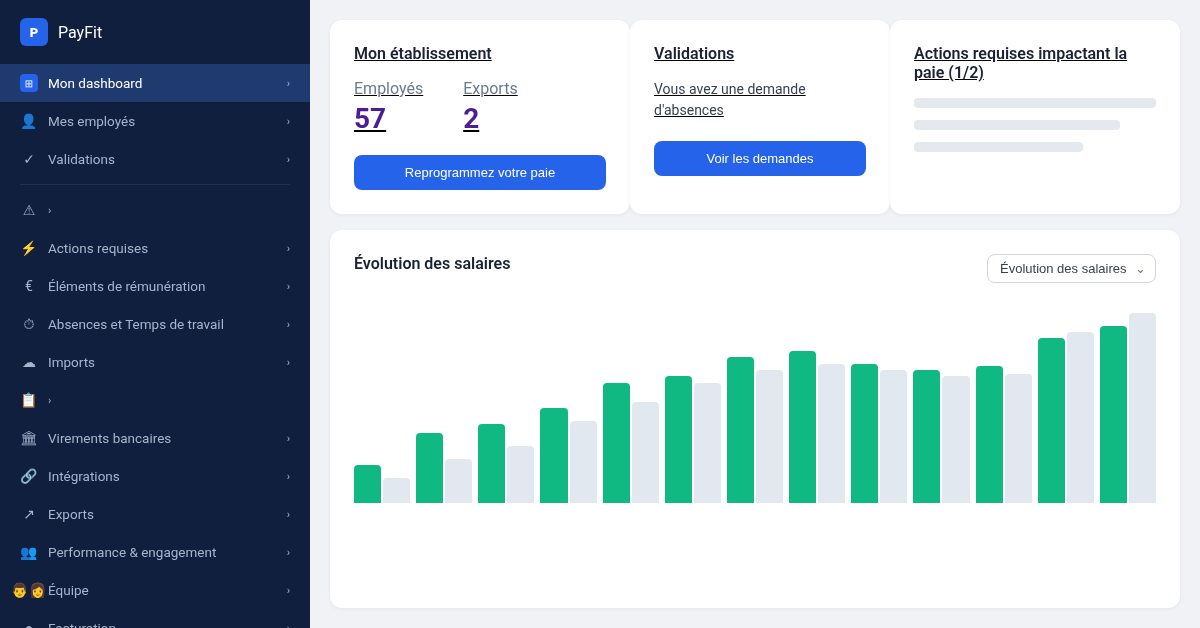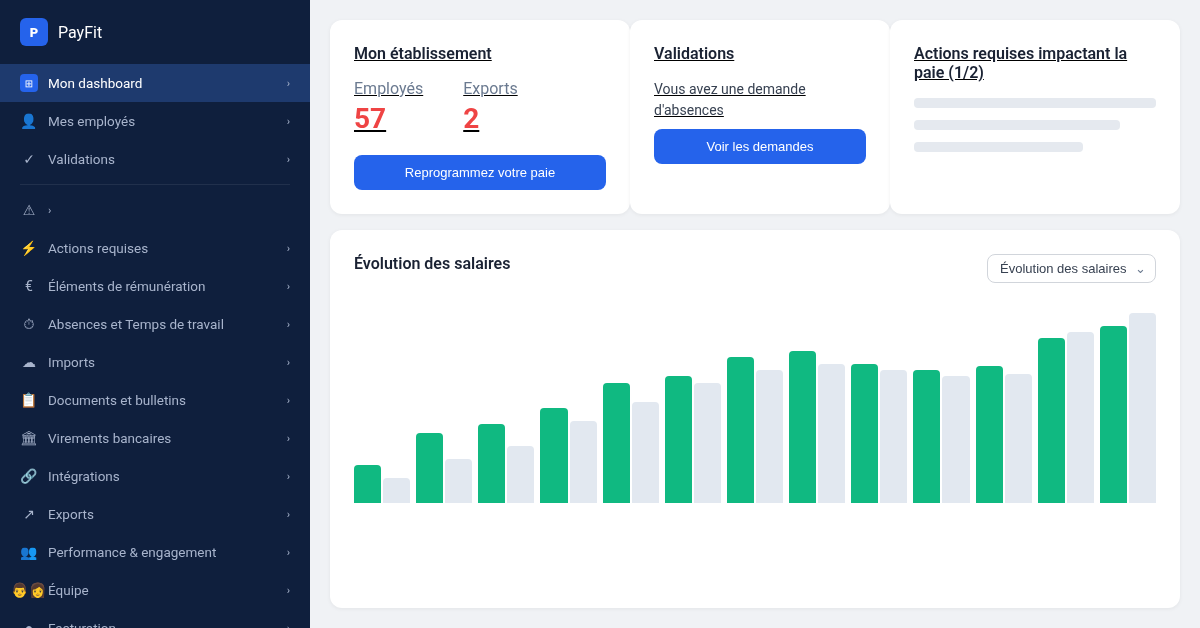--- a/index.html
+++ b/index.html
@@ -132,39 +132,39 @@
       margin-bottom: 20px;
     }
     .stat-label {
       font-size: 16px;
       color: #6b7a90;
       margin-bottom: 4px;
     }
     .stat-value {
       font-size: 28px;
       font-weight: 700;
-      color: #ef4444;
+      color: #4c1d95;
     }
 
     .btn-blue {
       background: #2563eb;
       color: white;
       border: none;
       border-radius: 8px;
       padding: 10px 20px;
       font-size: 13px;
       font-weight: 500;
       cursor: pointer;
       width: 100%;
     }
 
     .validation-text {
       font-size: 14px;
       color: #374151;
-      margin-bottom: 8px;
+      margin-bottom: 20px;
       line-height: 1.5;
     }
 
     
     .skeleton-line {
       height: 10px;
       background: #e5e9ef;
       border-radius: 4px;
       margin-bottom: 12px;
     }
@@ -285,21 +285,20 @@
         <span class="nav-label">Absences et Temps de travail</span>
         <span class="chevron">›</span>
       </div>
       <div class="nav-item">
         <span class="nav-icon">☁</span>
         <span class="nav-label">Imports</span>
         <span class="chevron">›</span>
       </div>
       <div class="nav-item">
         <span class="nav-icon">📋</span>
-        <span class="nav-label">Documents et bulletins</span>
         <span class="chevron">›</span>
       </div>
       <div class="nav-item">
         <span class="nav-icon">🏛</span>
         <span class="nav-label">Virements bancaires</span>
         <span class="chevron">›</span>
       </div>
       <div class="nav-item">
         <span class="nav-icon">🔗</span>
         <span class="nav-label">Intégrations</span>

